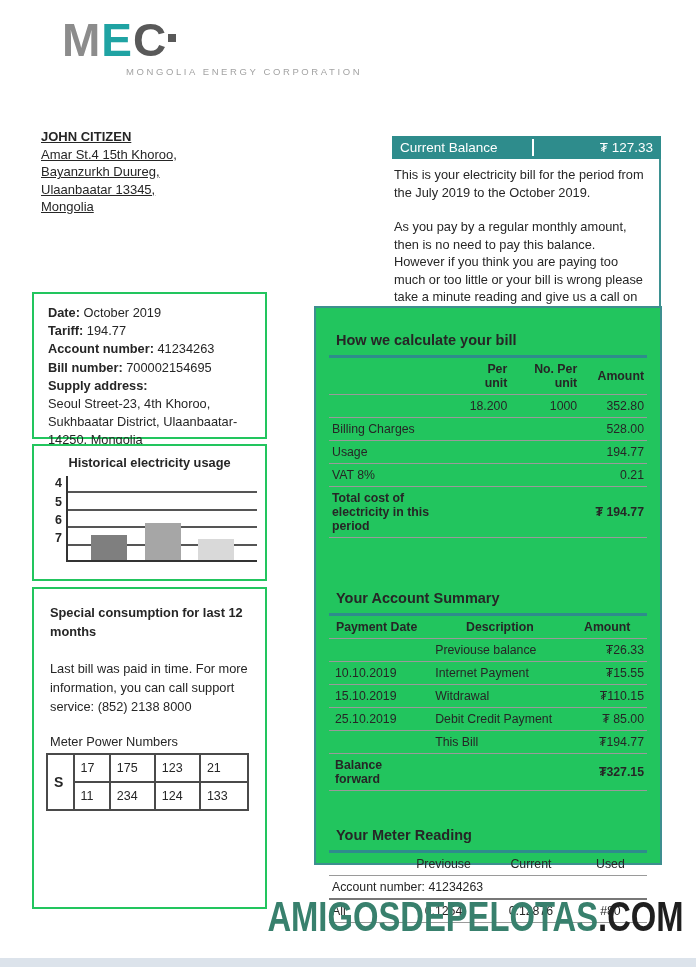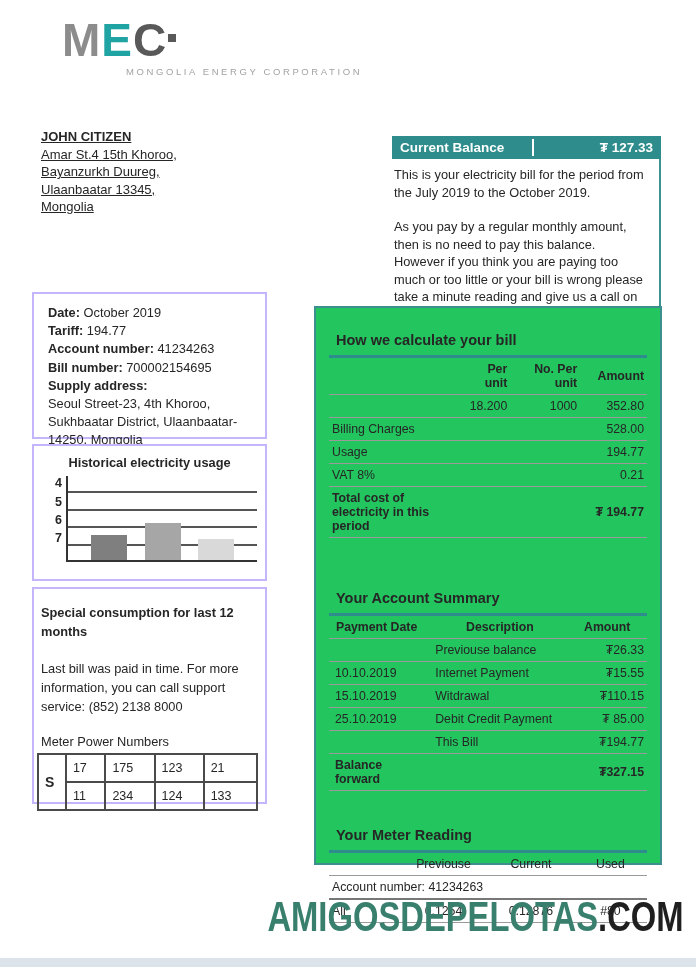--- a/index.html
+++ b/index.html
@@ -14,33 +14,33 @@
   .logo-e{color:#1fa3a3;}
   .logo-c{color:#595959;}
   .logo-dot{display:inline-block;width:8px;height:8px;background:#595959;margin-left:1px;margin-bottom:14px;}
   .logo-tagline{margin-left:64px;margin-top:2px;font-size:9.5px;letter-spacing:2.6px;color:#a3a3a3;}
   
   .recipient{position:absolute;left:41px;top:128px;font-size:13px;line-height:17.5px;text-decoration:underline;}
   .recipient .name{font-weight:700;}
   
   .balance{position:absolute;left:392px;top:136px;width:269px;}
   .balance-header{display:flex;align-items:center;background:#2e8c8c;color:#ffffff;
-    font-weight:700;font-size:13.5px;height:23px;padding:0 8px;}
+    font-weight:400;font-size:13.5px;height:23px;padding:0 8px;}
   .balance-header .bh-label{width:52%;}
   .balance-header .bh-div{width:2px;height:17px;background:#ffffff;}
   .balance-header .bh-amount{flex:1;text-align:right;}
   .balance-body{border-right:2px solid #3d9191;padding:7px 10px 12px 2px;font-size:12.8px;line-height:17.5px;}
   .balance-body p{margin:0 0 0 0;}
   .balance-body p + p{margin-top:17px;}
   
-  .lbox{position:absolute;left:32px;width:235px;border:2px solid #c4b5fd;box-sizing:border-box;background:#fff;}
+  .lbox{position:absolute;left:32px;width:235px;border:2px solid #22c55e;box-sizing:border-box;background:#fff;}
   .box-info{top:292px;height:147px;padding:10px 8px 10px 14px;font-size:12.8px;line-height:18.2px;}
   .box-info b{font-weight:700;}
   .box-chart{top:444px;height:137px;}
-  .box-special{top:587px;height:217px;padding:14px 7px;font-size:12.8px;line-height:19px;}
+  .box-special{top:587px;height:322px;padding:14px 16px;font-size:12.8px;line-height:19px;}
   .box-special .sc-head{font-weight:700;margin:0 0 18px 0;}
   .box-special .sc-body{margin:0 0 16px 0;}
   .mpn-label{margin:0 0 2px 0;}
   .mpn{border-collapse:collapse;font-size:12.5px;margin-left:-4px;}
   .mpn td{border:2px solid #4a4a4a;padding:2px 6px;height:22px;}
   .mpn .s-cell{font-weight:700;font-size:14px;width:18px;text-align:left;}
   .mpn .v1{width:36px;border-radius:9px;} .mpn .v2{width:48px;} .mpn .v3{width:48px;} .mpn .v4{width:56px;}
   
   .chart-title{text-align:center;font-weight:700;font-size:12.8px;margin:9px 0 6px;}
   .chart-wrap{position:relative;margin:2px 8px 0 32px;height:86px;}

